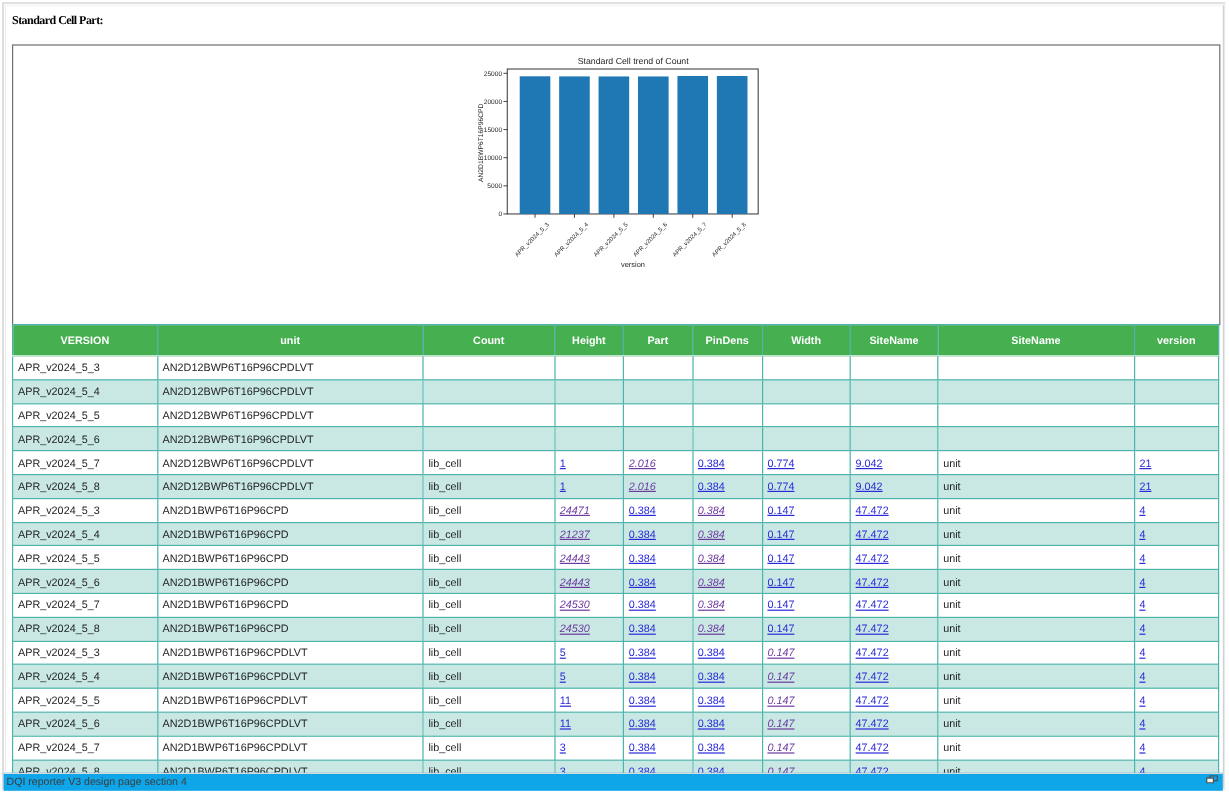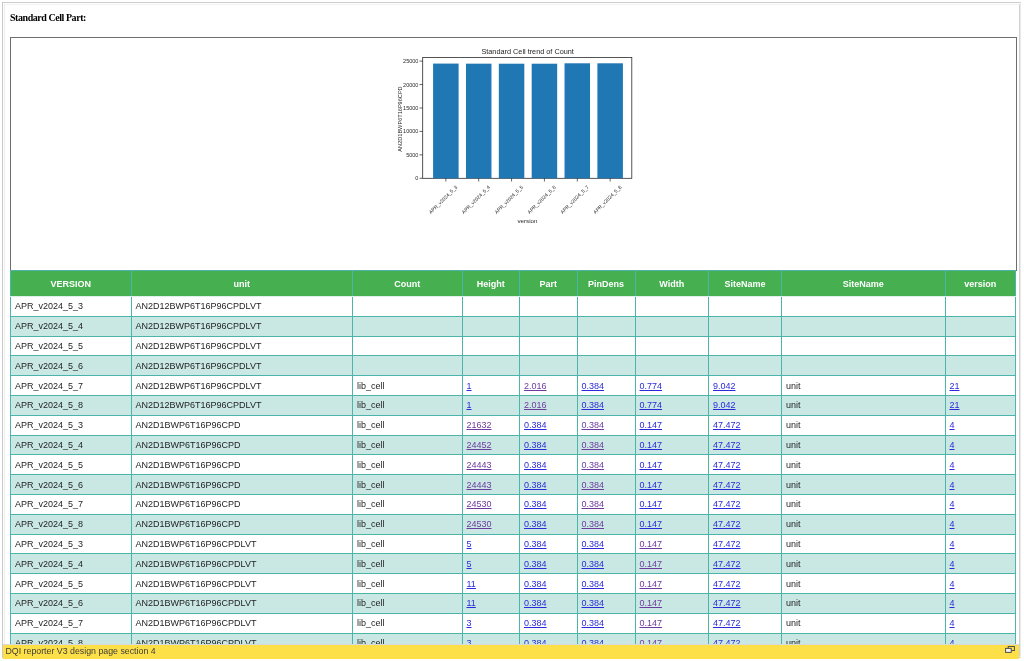--- a/index.html
+++ b/index.html
@@ -8,22 +8,22 @@
 #frame2{position:absolute;left:4px;top:4px;width:1014px;height:651px;border-left:1px solid #ededed;border-top:1px solid #f2f2f2;border-right:1px solid #d2d2d2;border-bottom:1px solid #eeeeee;}
 #hd{position:absolute;left:10px;top:11.5px;font-family:"Liberation Serif",serif;font-weight:bold;font-size:10px;letter-spacing:-0.45px;color:#000;}
 #chartbox{position:absolute;left:10px;top:37px;width:1005px;height:232px;border:1px solid #6e6e6e;background:#fff;}
 #chartsvg{position:absolute;left:390px;top:40px;}
 #tbl{position:absolute;left:10px;top:270px;width:1005px;border-collapse:collapse;table-layout:fixed;font-size:9px;color:#1e1e1e;}
 #tbl th{background:#46af50;color:#fff;font-weight:bold;font-size:9px;height:25px;border:1px solid #4db4ab;border-bottom:1px solid #ddf0ec;padding:0;text-align:center;}
 #tbl td{height:18.8px;border:1px solid #4db4ab;padding:0 0 0 4px;white-space:nowrap;overflow:hidden;}
 #tbl tr.alt td{background:#c9e8e3;}
 #tbl a{text-decoration:underline;cursor:pointer;}
 #tbl a.b{color:#2a2ada;}
-#tbl a.p{color:#6d3aa0;}
-#statusbar{position:absolute;left:3px;top:644px;width:1016px;height:14px;background:#fde047;border-top:1px solid #d9d9d9;}
+#tbl a.p{color:#6d3aa0;font-style:italic;}
+#statusbar{position:absolute;left:3px;top:644px;width:1016px;height:14px;background:#0ea5e9;border-top:1px solid #d9d9d9;}
 #statustext{position:absolute;left:2.5px;top:0.5px;font-size:8.8px;color:#3c3c3c;}
 #statusicon{position:absolute;right:4.5px;top:0.5px;}
 </style>
 </head>
 <body>
 <div id="frame"></div>
 <div id="frame2"></div>
 <div id="hd">Standard Cell Part:</div>
 <div id="chartbox"></div>
 <svg id="chartsvg" width="290" height="200" viewBox="0 0 290 200">
@@ -157,33 +157,33 @@
         <td><a class="b">0.384</a></td>
         <td><a class="b">0.774</a></td>
         <td><a class="b">9.042</a></td>
         <td>unit</td>
         <td><a class="b">21</a></td>
       </tr>
 <tr>
         <td>APR_v2024_5_3</td>
         <td>AN2D1BWP6T16P96CPD</td>
         <td>lib_cell</td>
-        <td><a class="p">21632</a></td>
+        <td><a class="p">24471</a></td>
         <td><a class="b">0.384</a></td>
         <td><a class="p">0.384</a></td>
         <td><a class="b">0.147</a></td>
         <td><a class="b">47.472</a></td>
         <td>unit</td>
         <td><a class="b">4</a></td>
       </tr>
 <tr class="alt">
         <td>APR_v2024_5_4</td>
         <td>AN2D1BWP6T16P96CPD</td>
         <td>lib_cell</td>
-        <td><a class="p">24452</a></td>
+        <td><a class="p">21237</a></td>
         <td><a class="b">0.384</a></td>
         <td><a class="p">0.384</a></td>
         <td><a class="b">0.147</a></td>
         <td><a class="b">47.472</a></td>
         <td>unit</td>
         <td><a class="b">4</a></td>
       </tr>
 <tr>
         <td>APR_v2024_5_5</td>
         <td>AN2D1BWP6T16P96CPD</td>

